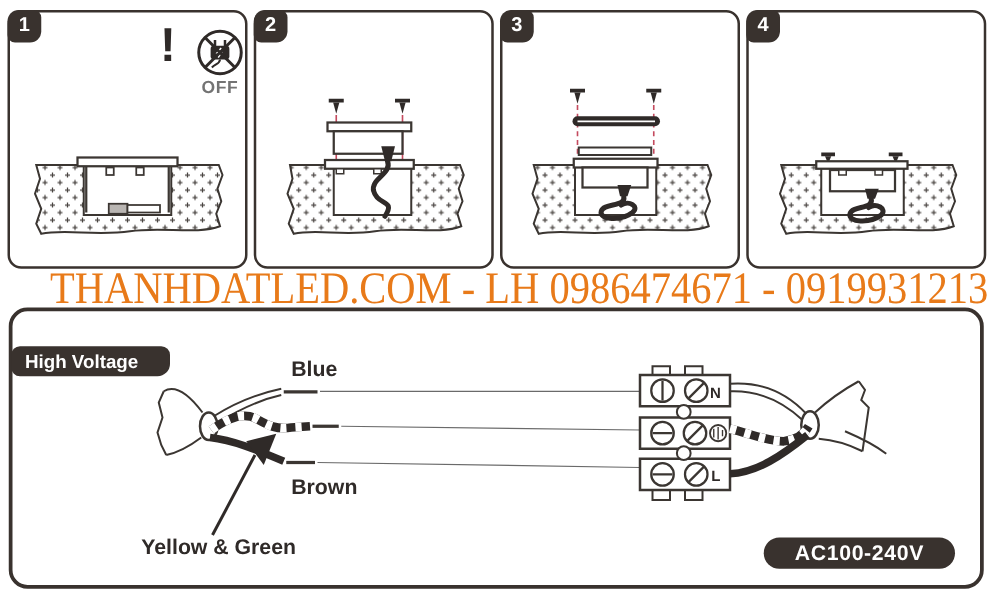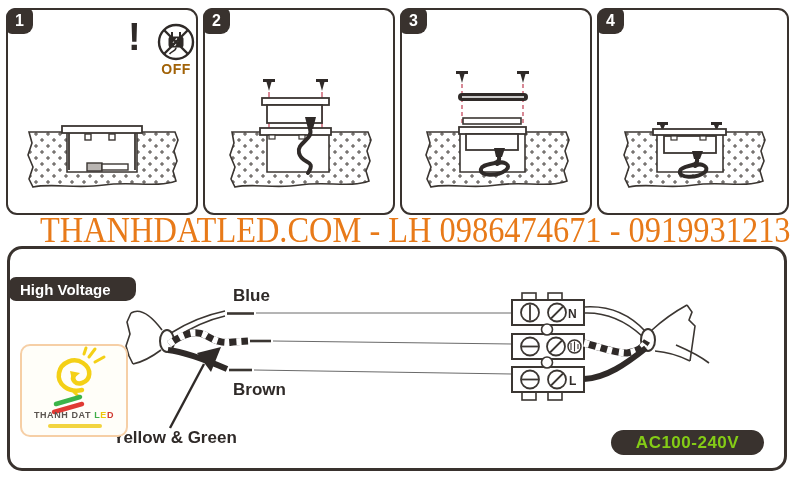--- a/index.html
+++ b/index.html
@@ -6,32 +6,32 @@
   .stage{position:relative;width:800px;height:483px;background:#fff;overflow:hidden;
          font-family:"Liberation Sans",sans-serif;color:#2f2a28;}
   .panel{position:absolute;top:8px;width:192px;height:207px;border:2px solid #39322e;
          border-radius:11px;background:#fff;box-sizing:border-box;}
   .badge{position:absolute;left:-2px;top:-2px;width:27px;height:26px;background:#39322e;
          border-radius:9px 6px 9px 6px;color:#fff;font-weight:bold;font-size:16px;
          display:flex;align-items:center;justify-content:center;}
   .panel svg.art{position:absolute;left:0;top:0;}
   .warn-excl{position:absolute;left:120px;top:8px;font-size:38px;font-weight:900;color:#2f2a28;line-height:1;}
   .warn-off{position:absolute;left:146px;top:51px;width:44px;text-align:center;
-            font-weight:bold;font-size:14px;letter-spacing:0.5px;color:#a16207;}
+            font-weight:bold;font-size:14px;letter-spacing:0.5px;color:#737373;}
   .watermark{position:absolute;left:0;top:209px;width:800px;text-align:center;z-index:6;
              font-family:"Liberation Serif",serif;font-size:36px;color:#e87a19;
              transform:scaleX(0.9);white-space:nowrap;}
   .hv-panel{position:absolute;left:7px;top:246px;width:780px;height:225px;
             border:3px solid #39322e;border-radius:15px;background:#fff;box-sizing:border-box;}
   .hv-tab{position:absolute;left:9px;top:245px;width:127px;height:24px;background:#39322e;
           border-radius:7px 7px 10px 7px;color:#fff;font-weight:bold;font-size:15px;
           display:flex;align-items:center;padding-left:11px;box-sizing:border-box;z-index:7;margin-top:32px;}
   .wiring-svg{position:absolute;left:0;top:0;width:800px;height:483px;z-index:4;pointer-events:none;}
   .ac-pill{position:absolute;left:611px;top:430px;width:153px;height:25px;background:#39322e;
-           border-radius:13px;color:#84cc16;font-weight:bold;font-size:17px;z-index:5;
+           border-radius:13px;color:#ffffff;font-weight:bold;font-size:17px;z-index:5;
            display:flex;align-items:center;justify-content:center;letter-spacing:0.5px;}
   .logo-box{position:absolute;left:20px;top:344px;width:108px;height:93px;background:#fffef9;
             border:2px solid #f6cfa6;border-radius:10px;z-index:5;box-sizing:border-box;}
   .logo-text{position:absolute;left:0;top:64px;width:100%;text-align:center;
              font-size:9px;font-weight:bold;letter-spacing:0.6px;color:#5b5550;white-space:nowrap;}
   .logo-text .l1{color:#3fae49;}.logo-text .l2{color:#eec70d;}.logo-text .l3{color:#d03a32;}
   .logo-tagline{position:absolute;left:26px;top:78px;width:54px;height:4px;background:#f2d43f;border-radius:2px;}
   svg text{font-family:"Liberation Sans",sans-serif;}
 </style>
 </head>
@@ -273,30 +273,16 @@
     <g>
       <line x1="170" y1="428" x2="204" y2="364" stroke="#2f2a28" stroke-width="2.4"></line>
       <polygon points="197,353 221,347 211,372" fill="#2f2a28"></polygon>
     </g>
 
     <text x="233" y="301" font-size="17" font-weight="bold" fill="#2f2a28">Blue</text>
     <text x="233" y="395" font-size="17" font-weight="bold" fill="#2f2a28">Brown</text>
     <text x="113" y="443" font-size="17" font-weight="bold" fill="#2f2a28">Yellow &amp; Green</text>
   </svg>
 
-  <div class="logo-box">
-    <svg width="104" height="89" viewBox="0 0 104 89">
-      <path d="M60,44 C46,47 35,38 37,27 C39,16 52,11 61,17 C70,23 69,34 60,37 C54,39 49,34 52,29" fill="none" stroke="#f4d016" stroke-width="4.5" stroke-linecap="round"></path>
-      <polygon points="48,25 58,27 50,34" fill="#f4d016"></polygon>
-      <line x1="67" y1="11" x2="73" y2="3" stroke="#f4d016" stroke-width="3" stroke-linecap="round"></line>
-      <line x1="73" y1="16" x2="82" y2="11" stroke="#f4d016" stroke-width="3" stroke-linecap="round"></line>
-      <line x1="62" y1="8" x2="64" y2="2" stroke="#f4d016" stroke-width="3" stroke-linecap="round"></line>
-      <line x1="52" y1="46" x2="56" y2="50" stroke="#f4d016" stroke-width="3" stroke-linecap="round"></line>
-      <line x1="34" y1="58" x2="58" y2="51" stroke="#3cb44a" stroke-width="4.5" stroke-linecap="round"></line>
-      <line x1="32" y1="66" x2="60" y2="58" stroke="#e03a34" stroke-width="4.5" stroke-linecap="round"></line>
-    </svg>
-    <div class="logo-text"><span>THANH DAT </span><span class="l1">L</span><span class="l2">E</span><span class="l3">D</span></div>
-    <div class="logo-tagline"></div>
-  </div>
 
   <div class="ac-pill">AC100-240V</div>
 
 </div>
 
 </body></html>

